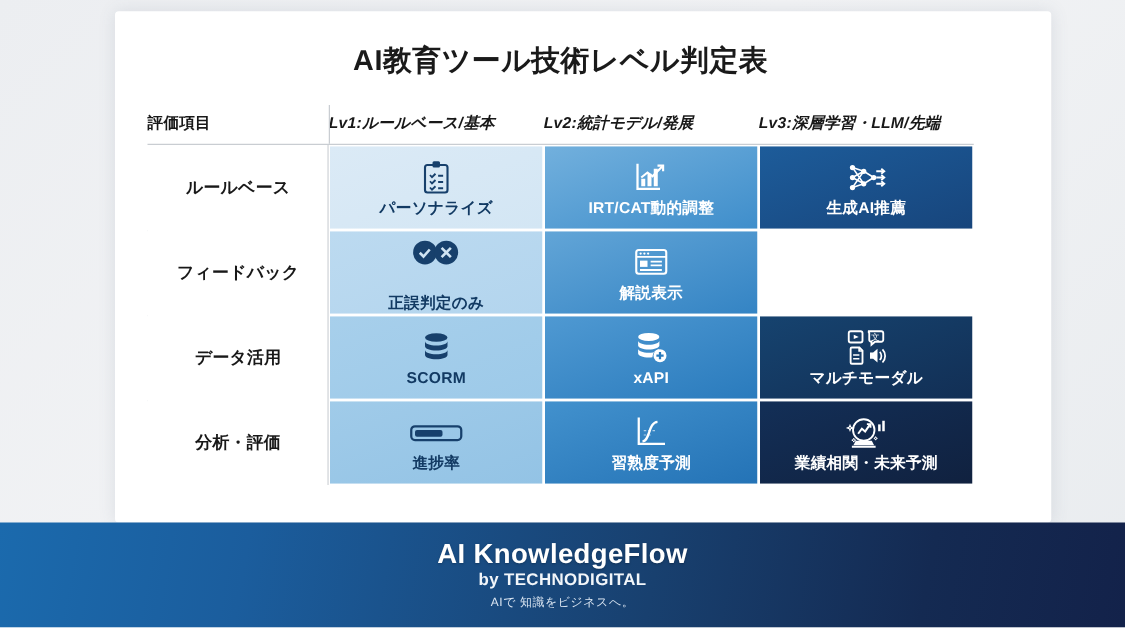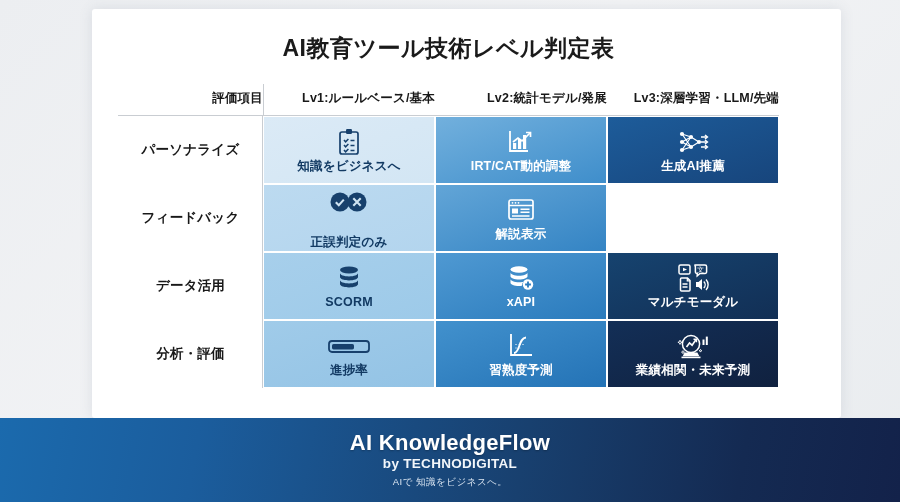--- a/index.html
+++ b/index.html
@@ -59,26 +59,26 @@
 
   .mx-head {
     display: flex;
     height: 34px;
     align-items: center;
   }
   .mx-head .hcell {
     font-size: 12.5px;
     font-weight: bold;
     color: #181818;
-    text-align: right;
+    text-align: left;
     white-space: nowrap;
     letter-spacing: 0.2px;
   }
   .col-label   { width: 145px; flex: 0 0 145px; }
-  .col-lv      { width: 172px; flex: 0 0 172px; }
+  .col-lv      { width: 172px; flex: 0 0 172px; font-style: italic; }
 
   .mx-head .col-lv { position: relative; }
   .mx-head .col-label { position: relative; }
   .vdiv {
     position: absolute;
     left: 0;
     top: -6px;
     bottom: -8px;
     width: 1px;
     background: #c9cdd2;
@@ -243,36 +243,36 @@
           <span class="vdiv"></span>
           <span>Lv1:ルールベース/基本</span>
         </div>
         <div class="hcell col-lv">Lv2:統計モデル/発展</div>
         <div class="hcell col-lv">Lv3:深層学習・LLM/先端</div>
       </div>
       <div class="head-rule"></div>
 
       <div class="mx-row r0">
         <div class="row-label">
-          <span>パーソナライズ</span>
+          <span>ルールベース</span>
           <span class="vdiv-cell"></span>
         </div>
 
         <div class="cell lv1">
           <span class="icon">
             <svg width="26" height="28" viewBox="0 0 26 28" stroke-width="1.7">
               <rect x="4" y="4" width="18" height="22" rx="2"></rect>
               <rect class="solid" x="10" y="1" width="6" height="5" rx="1.2"></rect>
               <path d="M8 12l1.6 1.8L12.4 11" stroke-width="1.5"></path>
               <path d="M8 17l1.6 1.8L12.4 16" stroke-width="1.5"></path>
               <path d="M8 22l1.6 1.8L12.4 21" stroke-width="1.5"></path>
               <path d="M14.5 12.5h4M14.5 17.5h4M14.5 22.5h4" stroke-width="1.6"></path>
             </svg>
           </span>
-          <span class="clabel">知識をビジネスへ</span>
+          <span class="clabel">パーソナライズ</span>
         </div>
 
         <div class="cell lv2">
           <span class="icon">
             <svg width="30" height="28" viewBox="0 0 30 28" stroke-width="1.7">
               <path d="M4 3v20h18" stroke-width="1.8"></path>
               <rect class="solid" x="7" y="15" width="3.2" height="6"></rect>
               <rect class="solid" x="12" y="11" width="3.2" height="10"></rect>
               <rect class="solid" x="17" y="7" width="3.2" height="14"></rect>
               <path d="M7 14l5-4 4 3 8-8" stroke-width="1.7"></path>

